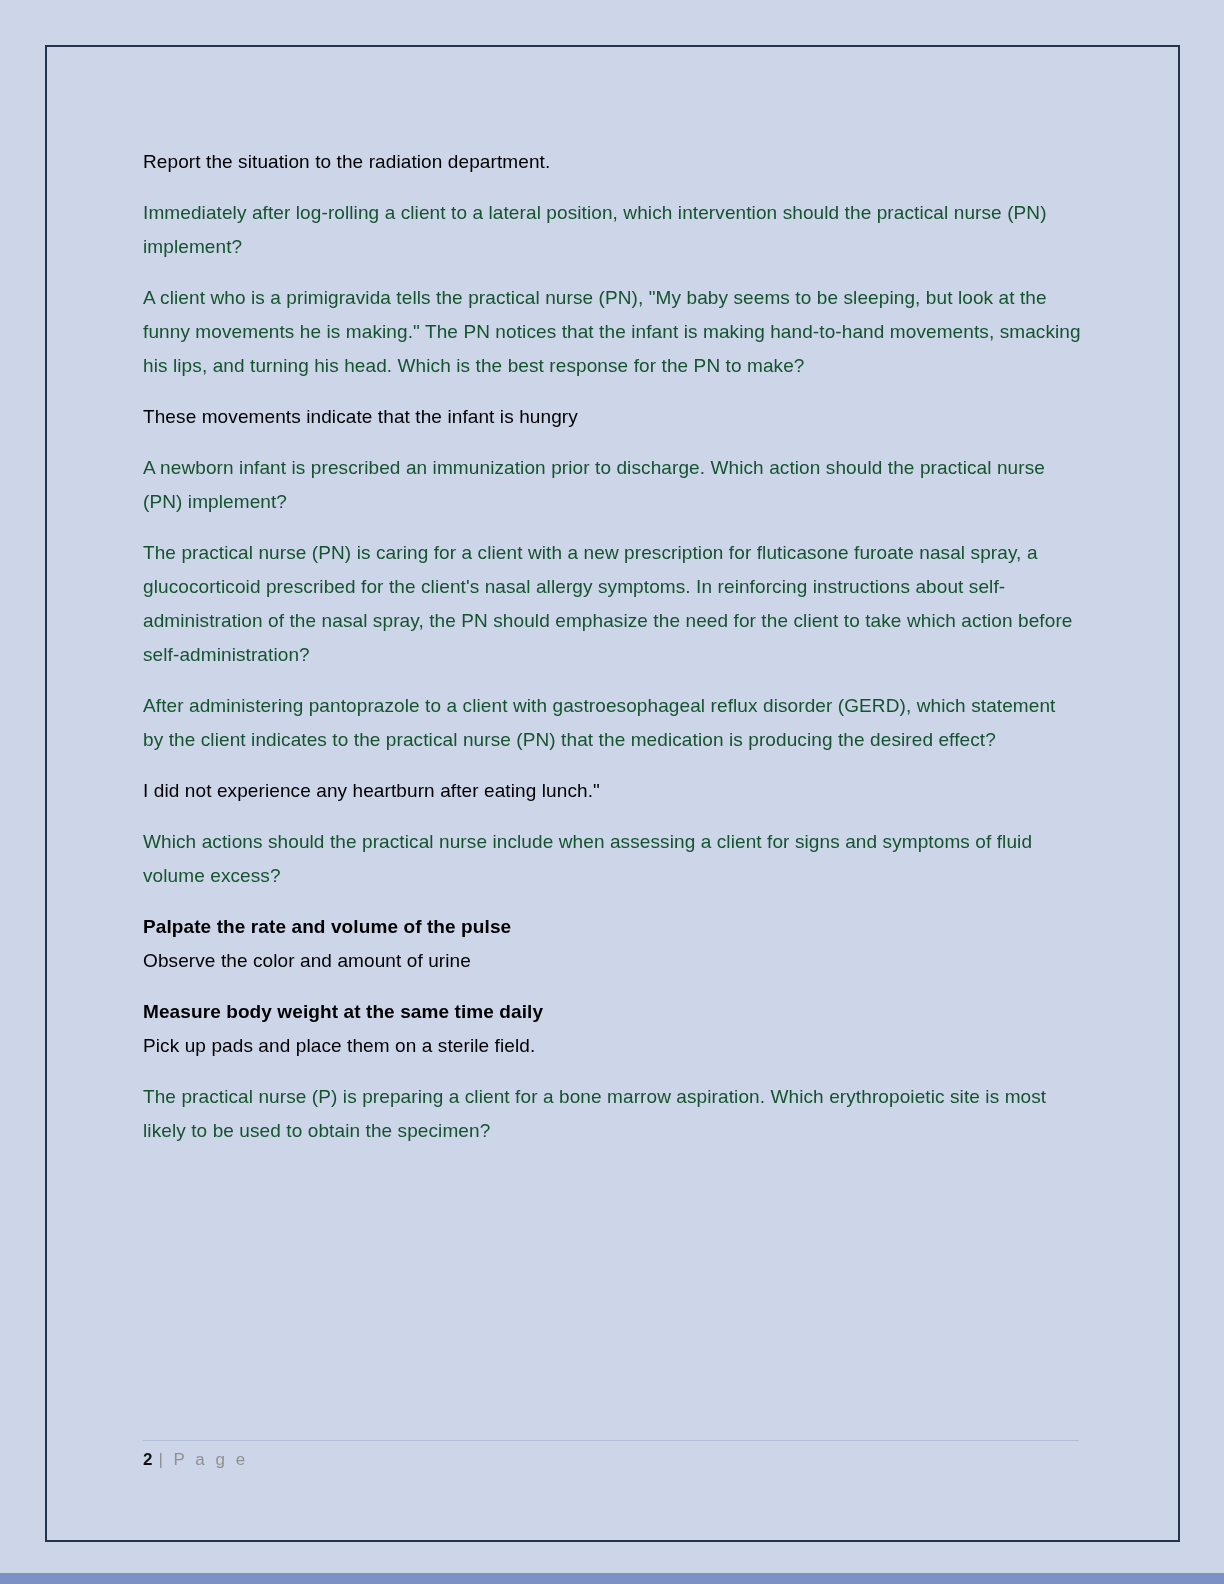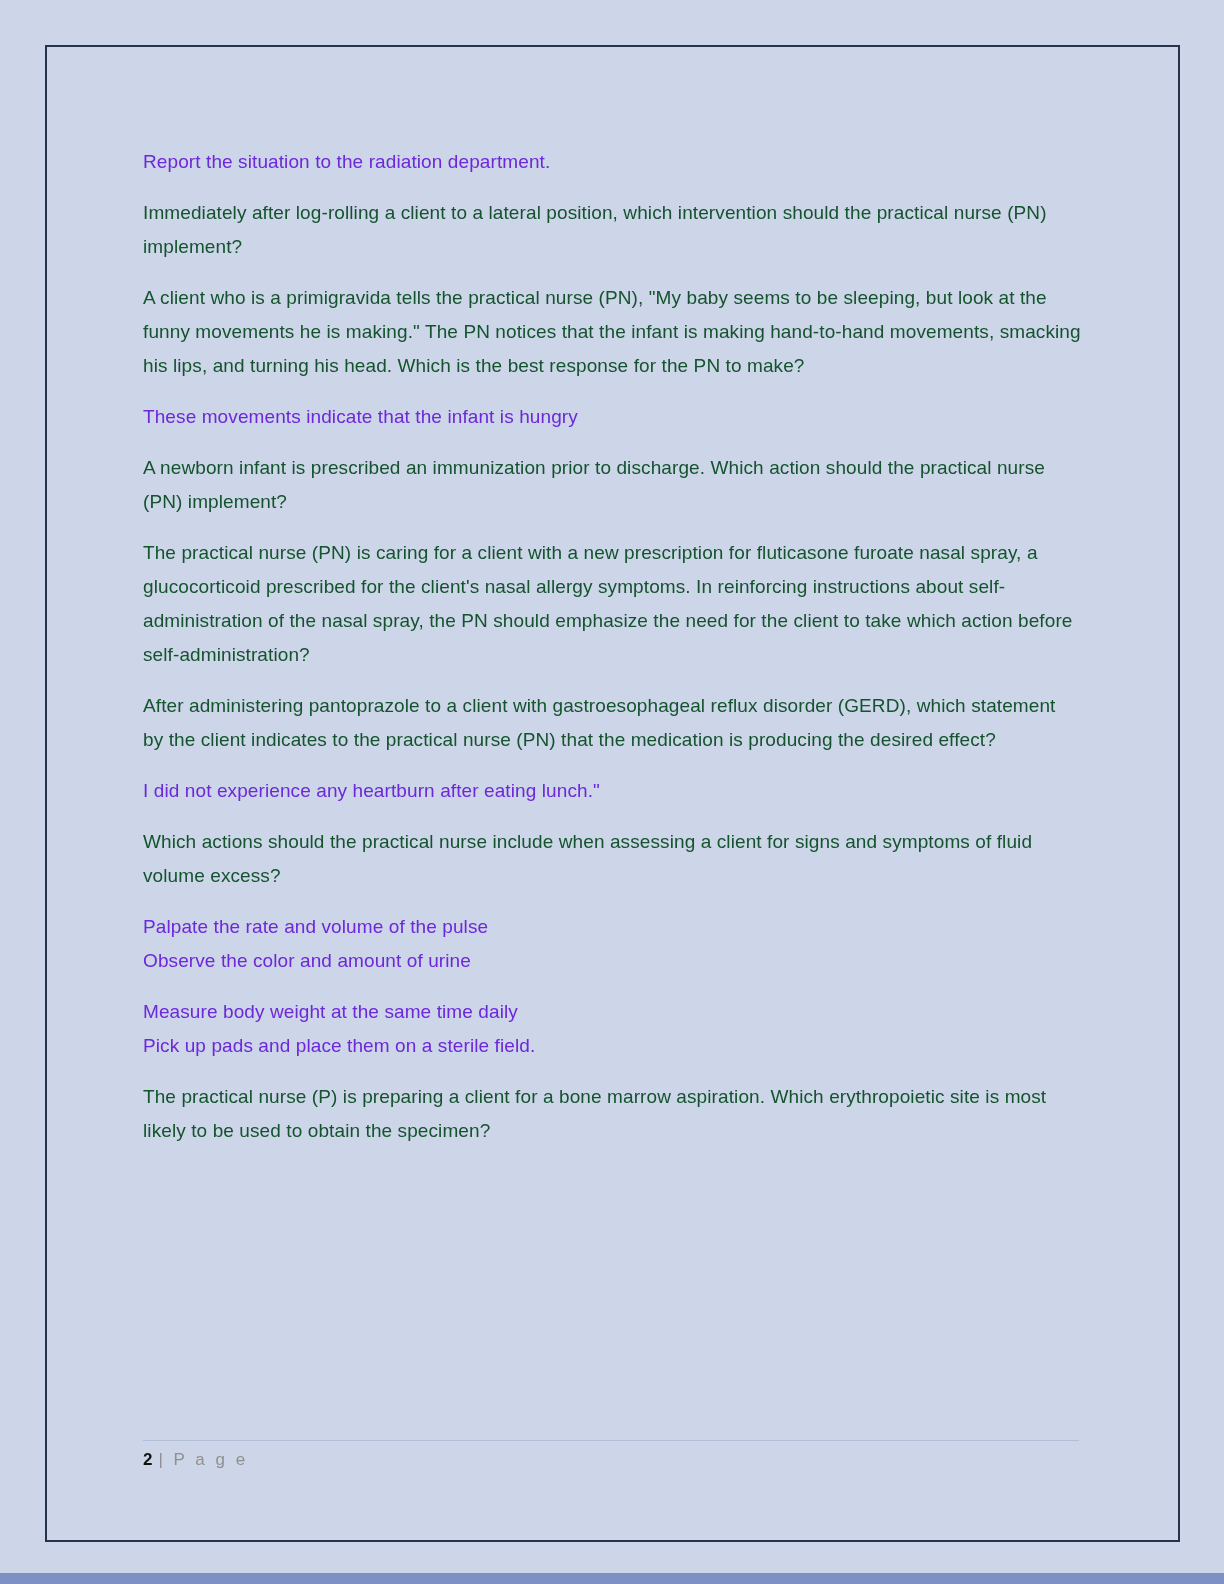--- a/index.html
+++ b/index.html
@@ -32,23 +32,24 @@
     right: 97px;
   }
   .content p {
     margin: 0 0 17px 0;
     font-size: 19px;
     line-height: 34px;
     letter-spacing: 0.1px;
   }
   .content p.tight {
     margin-bottom: 0;
+    font-weight: bold;
   }
   .question { color: #14532d; }
-  .answer   { color: #6d28d9; }
+  .answer   { color: #000000; }
   .footer {
     position: absolute;
     left: 96px;
     right: 99px;
     bottom: 70px;
     border-top: 1px solid #b5bed8;
     padding-top: 9px;
     font-size: 17px;
     color: #909090;
   }

